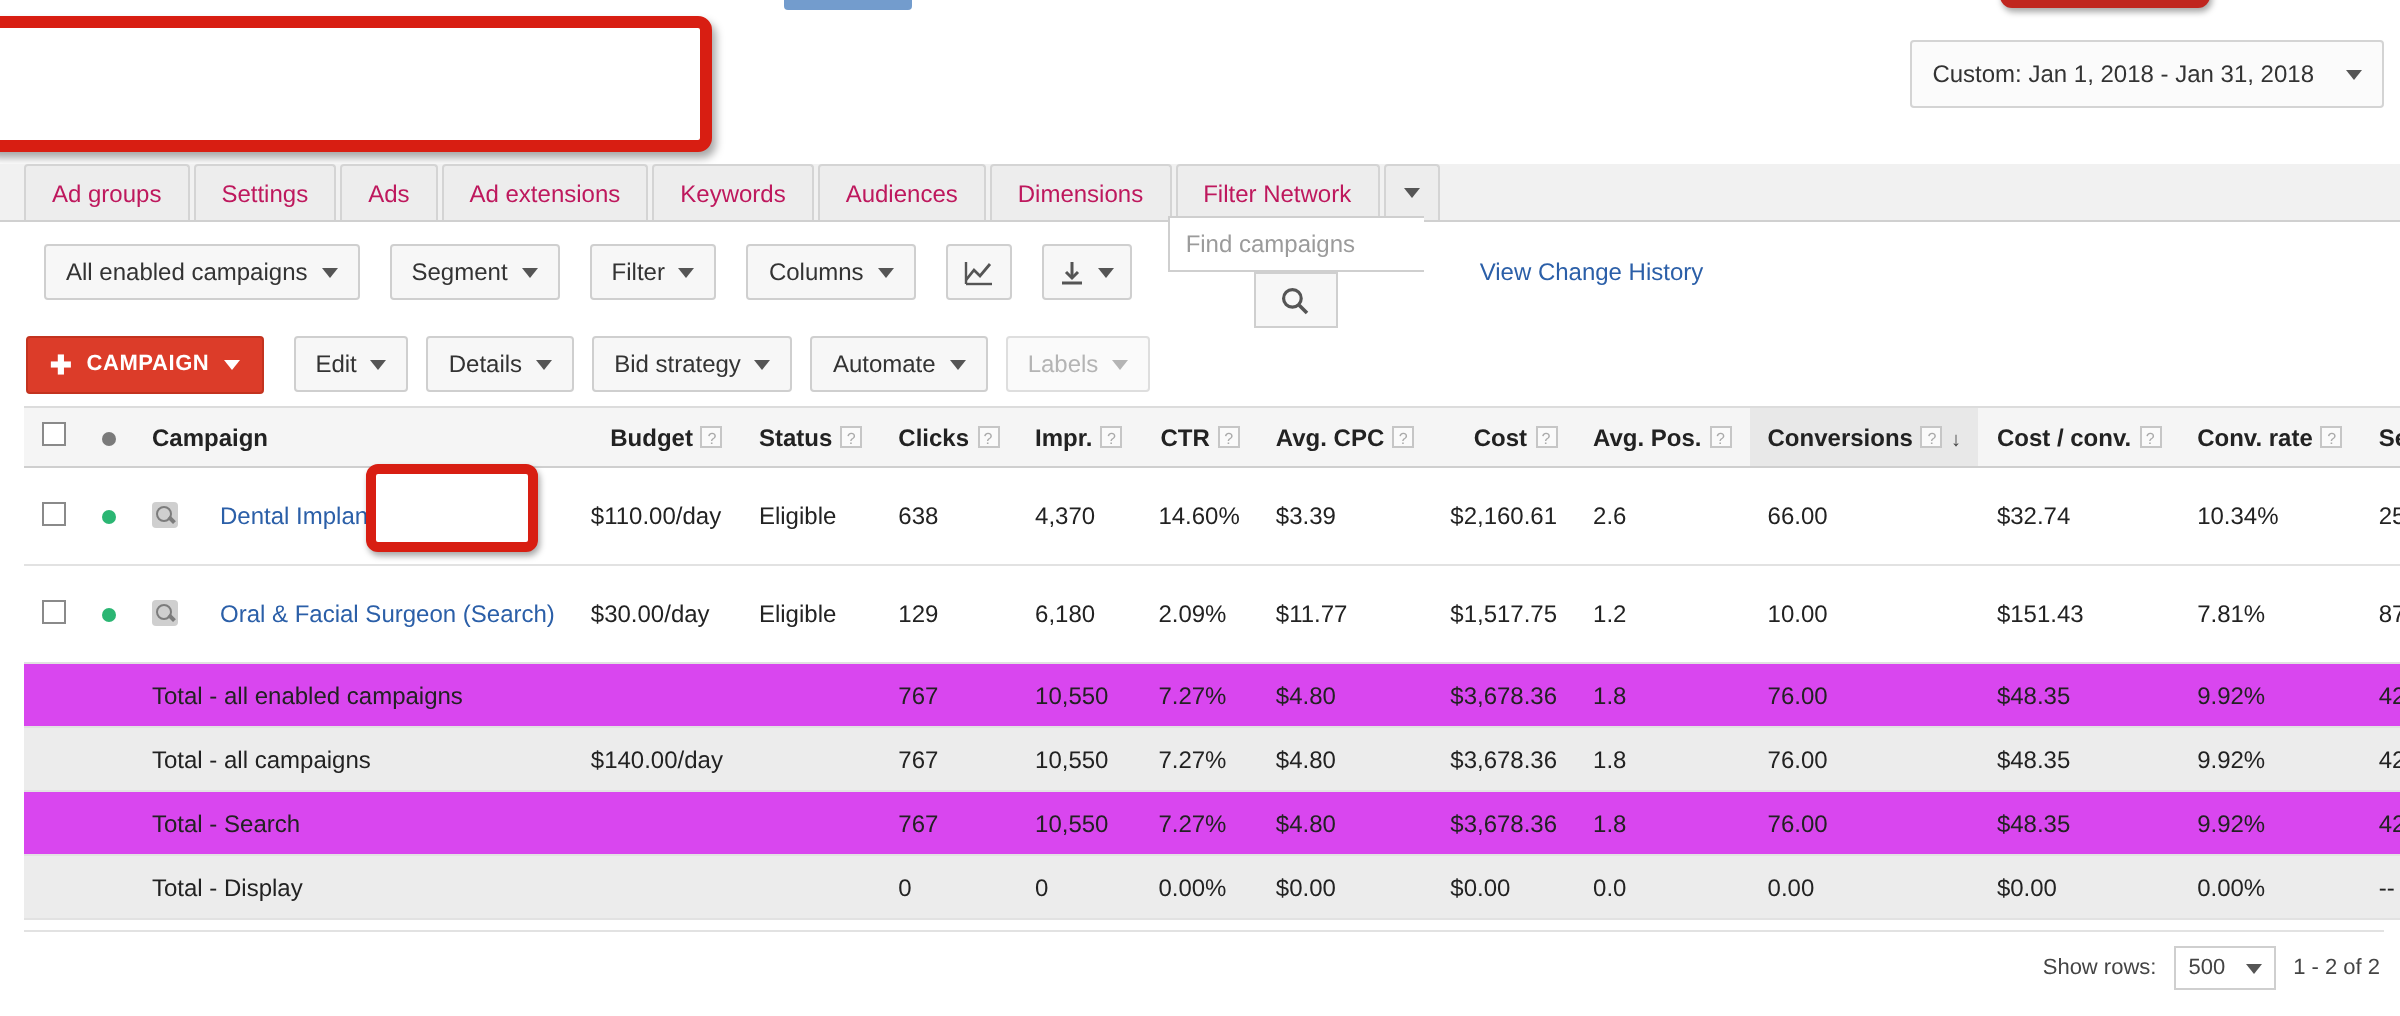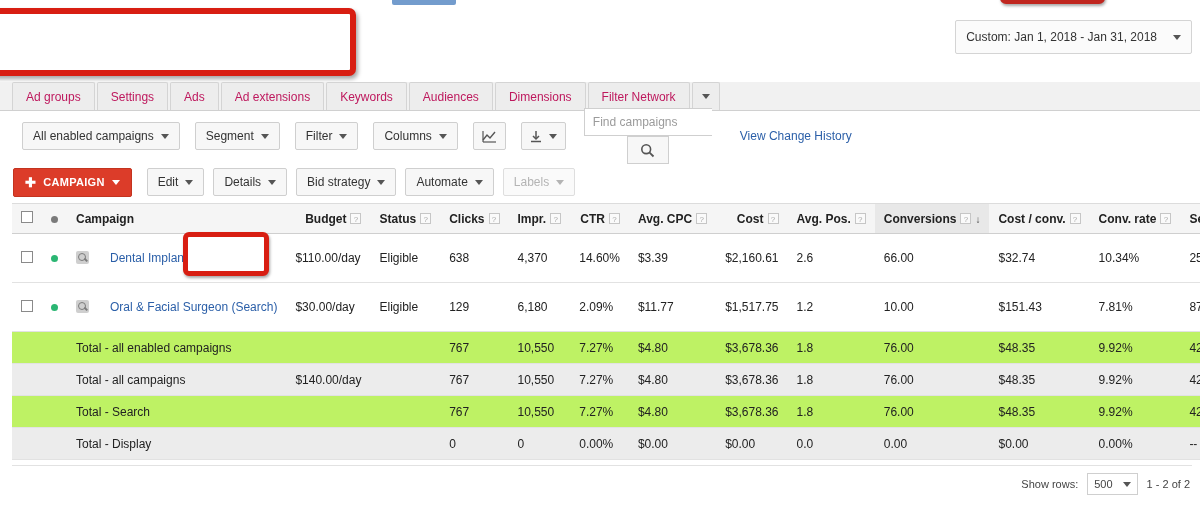--- a/index.html
+++ b/index.html
@@ -125,21 +125,21 @@
     border-radius: 2px; margin-right: 6px; vertical-align: -2px; position: relative;
   }
   .sicon::before {
     content:""; position:absolute; left:2px; top:2px; width:6px; height:6px;
     border:1.5px solid #7c7c7c; border-radius:50%;
   }
   .sicon::after {
     content:""; position:absolute; left:7.5px; top:8px; width:4px; height:1.5px;
     background:#7c7c7c; transform: rotate(45deg);
   }
-  tr.totrow td { background: #bef264; font-weight: normal; }
+  tr.totrow td { background: #d946ef; font-weight: normal; }
   tr.totrow.alt td { background: #ececec; }
   tr.totrow td.c-name { font-weight: normal; }
   tr.datarow td { background: #fff; height: 49px; }
 
   .annot-cell {
     position: absolute; left: 183px; top: 232px; width: 86px; height: 44px;
     border: 5px solid #d81e12; border-radius: 6px; background: #fff;
     box-shadow: 1px 2px 3px rgba(0,0,0,.35);
   }
 

